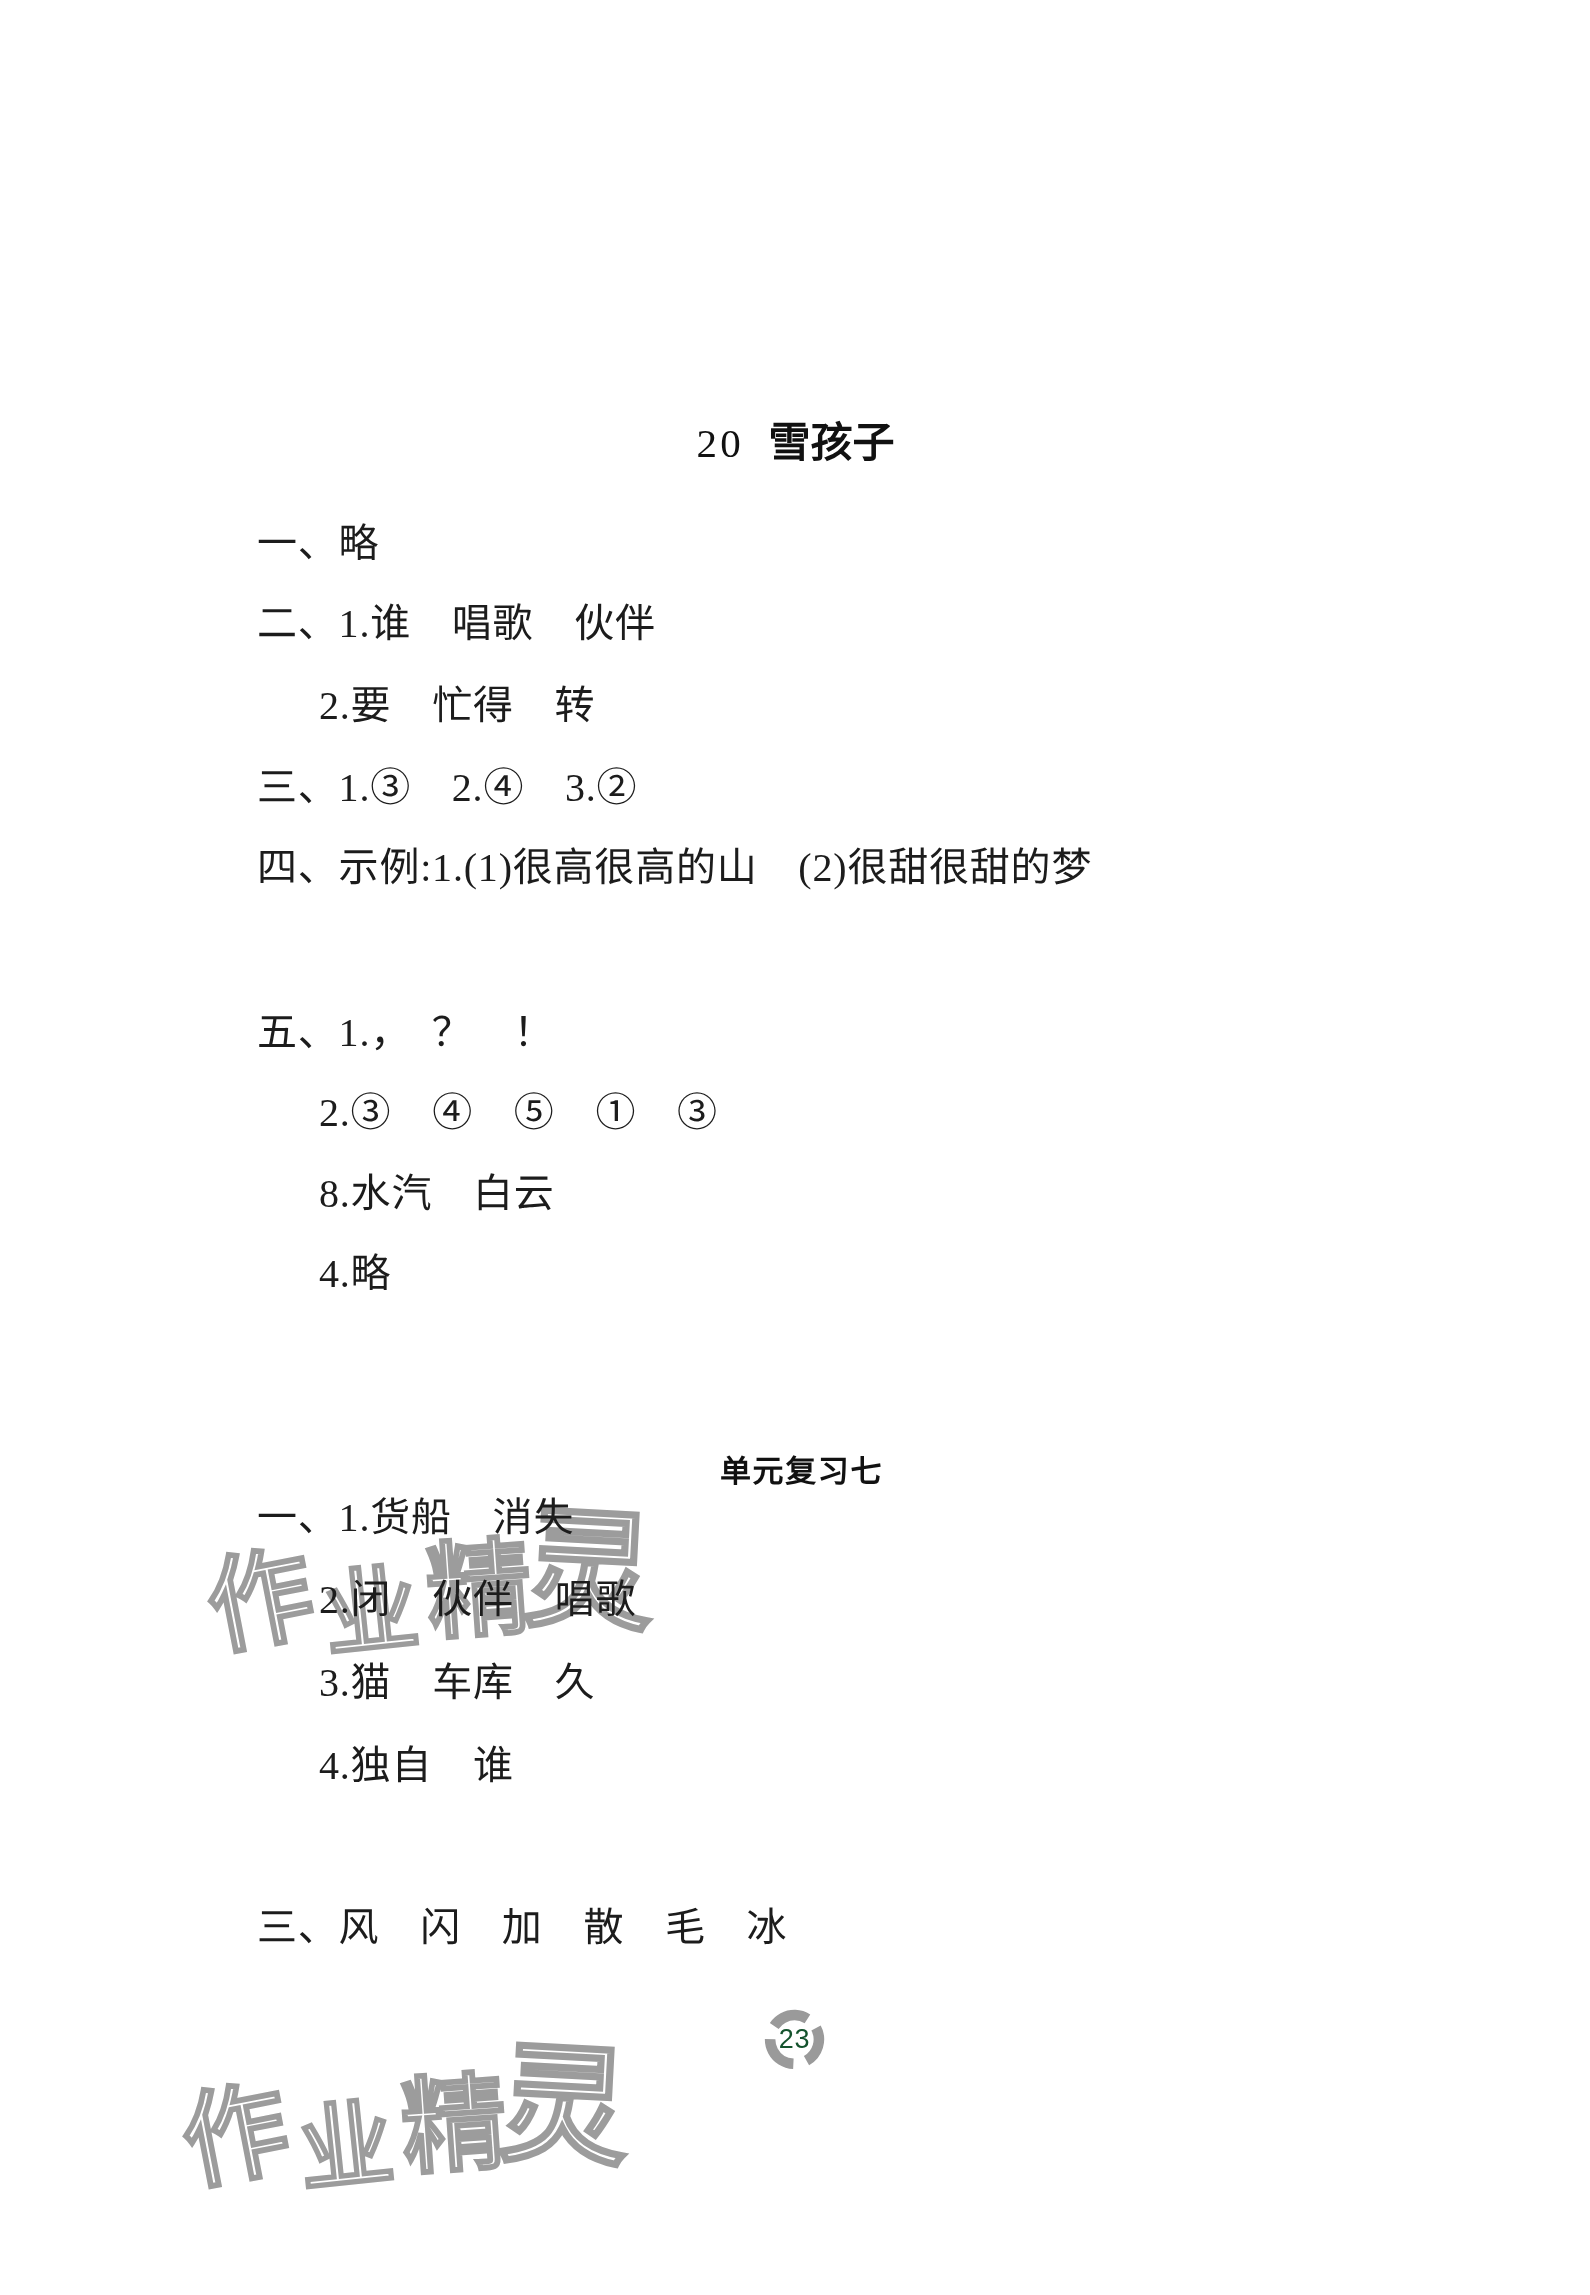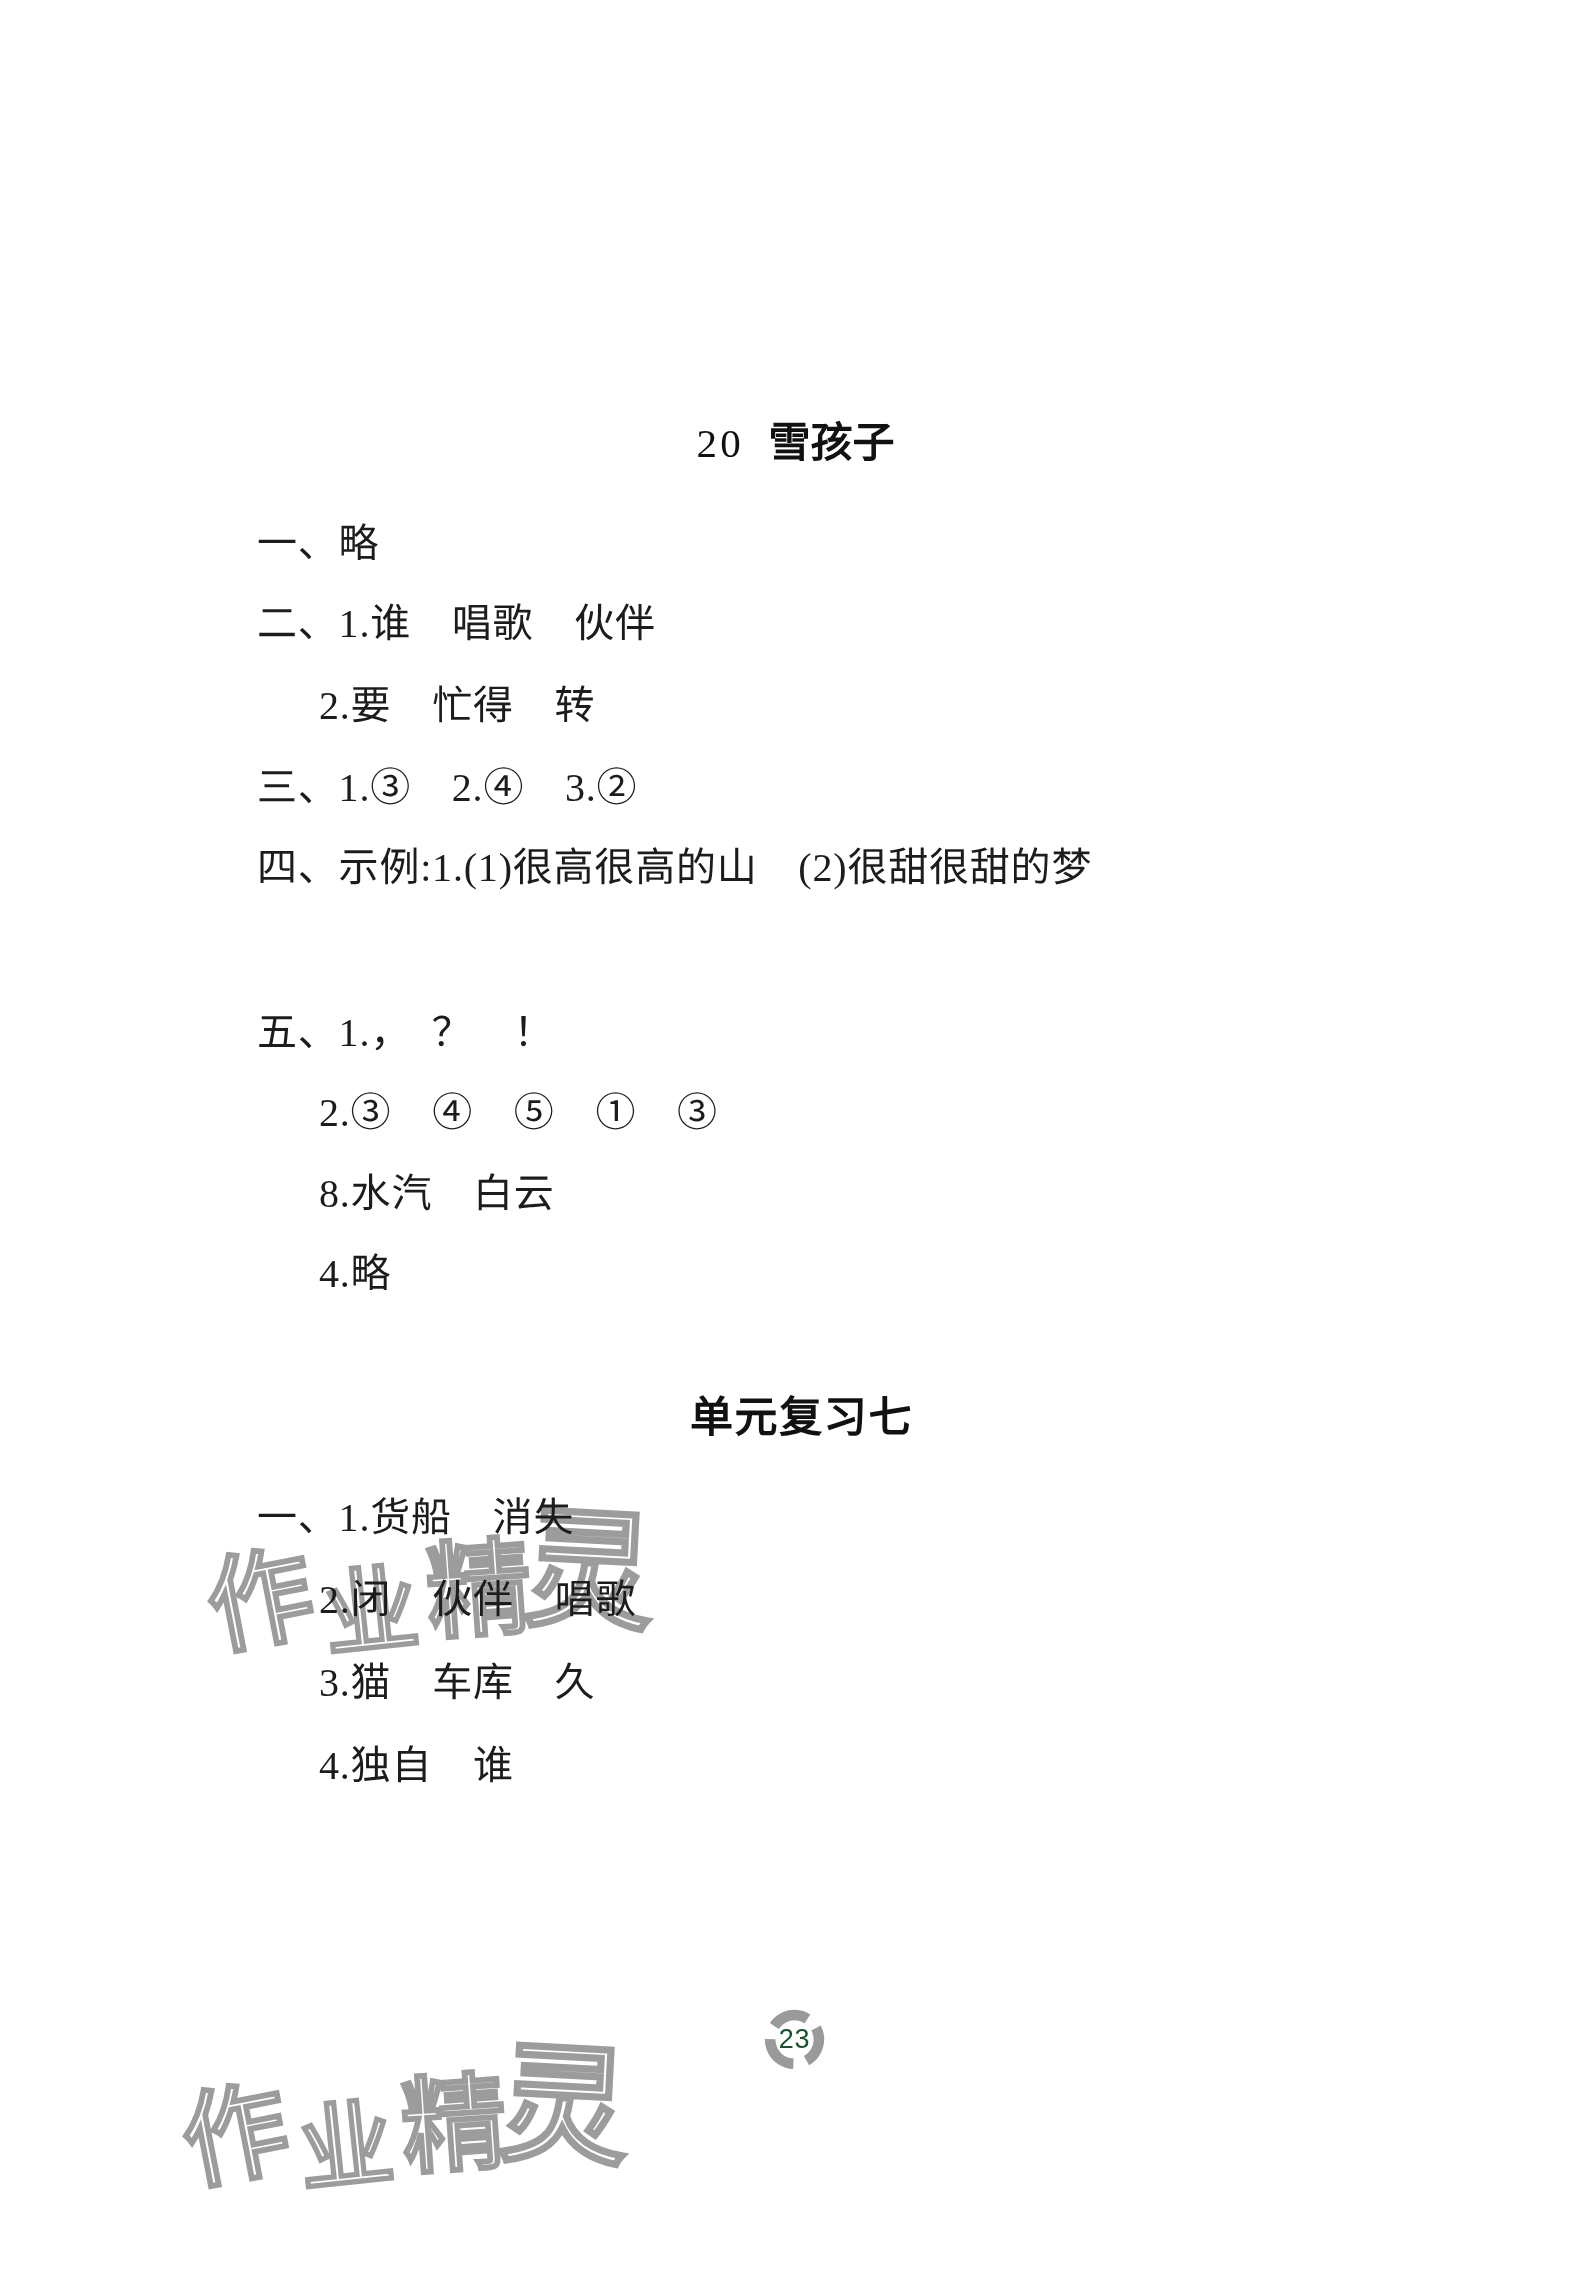--- a/index.html
+++ b/index.html
@@ -21,21 +21,21 @@
   .line.sub{left:319px;}
   
   .title{position:absolute;left:0;right:0;text-align:center;z-index:2;color:#111;line-height:1;}
   .t1{top:394px;font-size:42px;}
   .t1 .tnum{
     font-family:"Liberation Serif","DejaVu Serif",serif;
     font-weight:400;font-size:41px;margin-right:24.5px;letter-spacing:3.3px;
   }
   .t1 .tname{font-family:"Liberation Sans","DejaVu Sans",sans-serif;font-weight:700;}
   .t2{
-    top:1360px;font-size:43px;letter-spacing:1.6px;
+    top:1430px;font-size:31px;letter-spacing:1.6px;
     font-family:"Liberation Sans","DejaVu Sans",sans-serif;font-weight:700;padding-left:12px;
   }
   
   .wm{
     position:absolute;display:flex;gap:4.9px;z-index:1;
     font-family:"Liberation Sans","DejaVu Sans",sans-serif;
     font-weight:700;font-size:105px;line-height:1;
     color:#ffffff;
     -webkit-text-stroke:2.5px #9c9c9c;
     text-stroke:2.5px #9c9c9c;
@@ -91,20 +91,21 @@
   <div class="line sub" style="top:1090px">2.③　④　⑤　①　③</div>
   <div class="line sub" style="top:1171px">8.水汽　白云</div>
   <div class="line sub" style="top:1251px">4.略</div>
 
   <h2 class="title t2">单元复习七</h2>
 
   <div class="line" style="top:1495px">一、1.货船　消失</div>
   <div class="line sub" style="top:1577px">2.闭　伙伴　唱歌</div>
   <div class="line sub" style="top:1660px">3.猫　车库　久</div>
   <div class="line sub" style="top:1743px">4.独自　谁</div>
+  <div class="line" style="top:1905px">三、风　闪　加　散　毛　冰</div>
 
   <div class="pagenum">
     <svg viewBox="0 0 80 80" width="65" height="65" aria-hidden="true">
       <circle cx="40" cy="40" r="30" fill="none" stroke="#9a9a9a" stroke-width="13" stroke-dasharray="46 16.83" transform="rotate(-28 40 40)"></circle>
       <circle cx="40" cy="40" r="21" fill="#ffffff" stroke="none"></circle>
     </svg>
     <span class="num">23</span>
   </div>
 
 </div>

